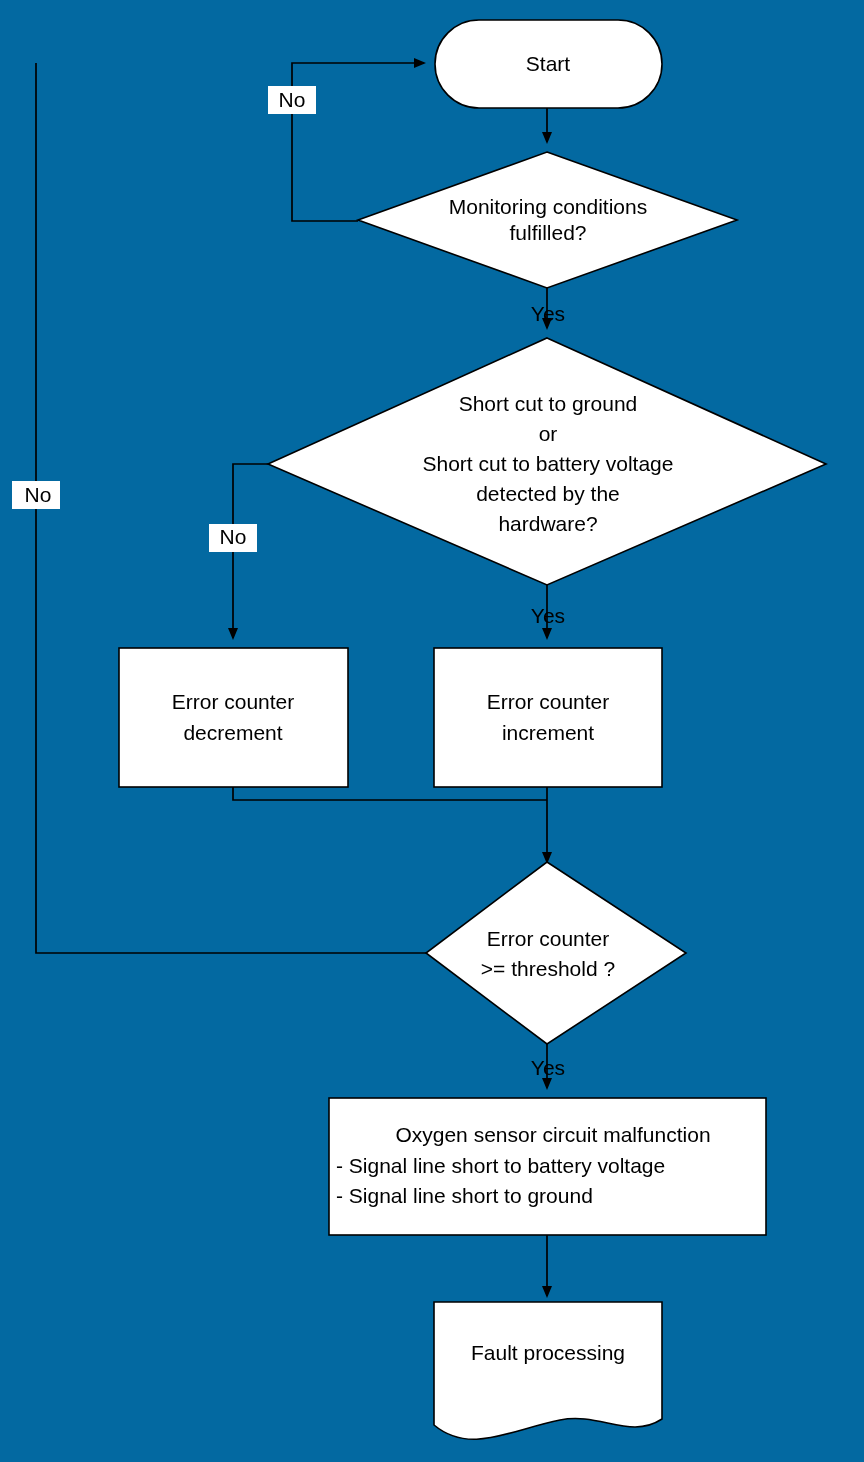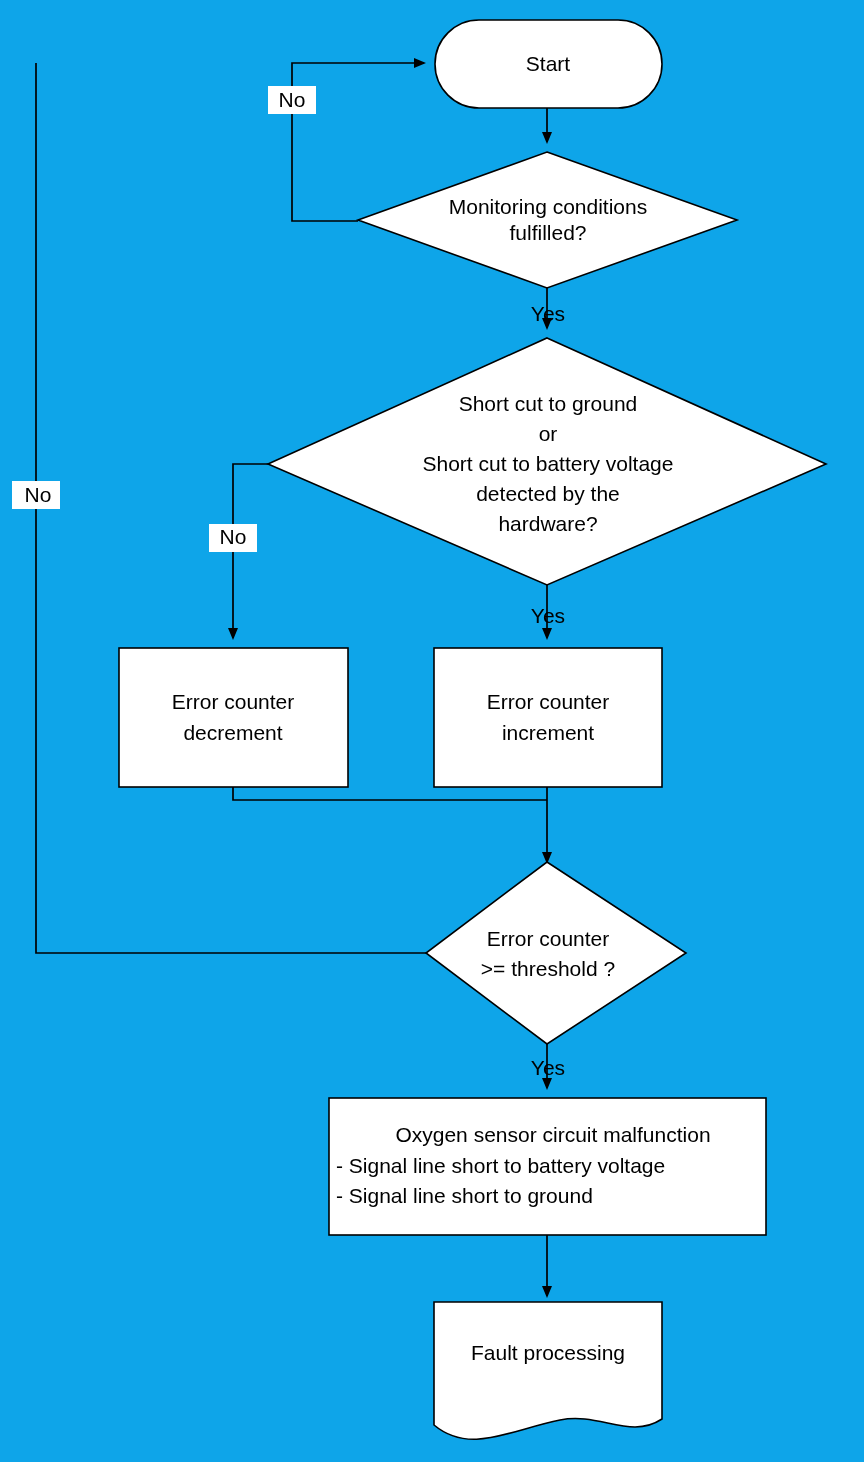--- a/index.html
+++ b/index.html
@@ -10,21 +10,21 @@
   body {
     width: 864px;
     height: 1462px;
     font-family: "Liberation Sans", sans-serif;
     overflow: hidden;
   }
   #flowchart-root {
     position: relative;
     width: 864px;
     height: 1462px;
-    background: #0ea5e9;
+    background: #0369a1;
   }
   svg.diagram {
     display: block;
     width: 864px;
     height: 1462px;
   }
   .shape-stroke {
     fill: #ffffff;
     stroke: #000000;
     stroke-width: 1.6;

